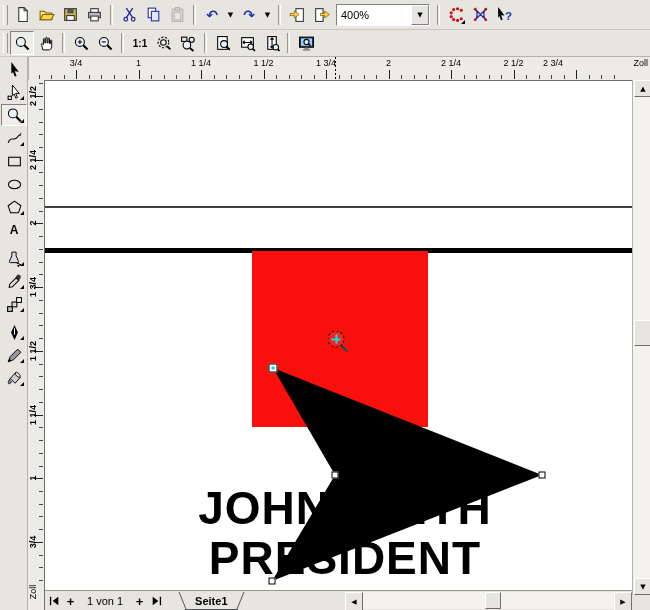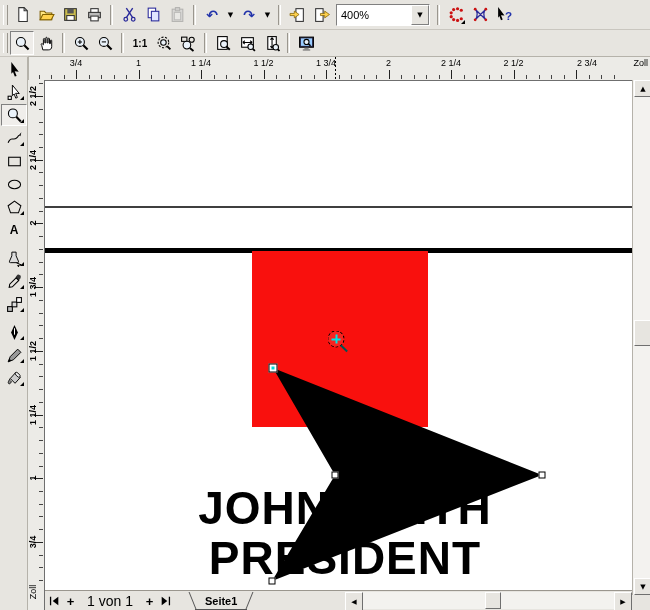--- a/index.html
+++ b/index.html
@@ -53,21 +53,21 @@
   
   .sbtn{background:#e7e5e0;border:1px solid;border-color:#fff #6f6f6f #6f6f6f #fff;display:flex;align-items:center;justify-content:center;font-size:7px;color:#000;font-family:"DejaVu Sans",sans-serif;}
   #v-scroll{position:absolute;left:632px;top:80px;width:18px;height:515px;background:#f3f2ef;border-left:1px solid #b5b2aa;}
   #v-scroll .sbtn{width:16px;height:15px;}
   #v-thumb{position:absolute;left:1px;top:240px;width:15px;height:24px;background:#e7e5e0;border:1px solid;border-color:#fff #6f6f6f #6f6f6f #fff;}
   #v-down{position:absolute;bottom:0;left:1px;}
   #corner{position:absolute;left:632px;top:595px;width:18px;height:15px;background:#e7e5e0;}
   
   #bottom-bar{position:absolute;left:45px;top:590px;width:587px;height:20px;background:#e7e5e0;border-top:1px solid #9a968e;display:flex;align-items:center;}
   .navbtn{width:17px;height:17px;display:flex;align-items:center;justify-content:center;}
-  #page-ind{font-size:14px;color:#000;margin:16px 8px;white-space:nowrap;}
+  #page-ind{font-size:11px;color:#000;margin:16px 8px;white-space:nowrap;}
   #page-tab{position:relative;height:19px;display:flex;align-items:center;padding:0 16px;margin-left:14px;font-size:11px;font-weight:bold;color:#000;}
   #page-tab::before,#page-tab::after{content:'';position:absolute;top:0;bottom:2px;width:1px;background:#555;}
   #page-tab::before{left:3px;transform:skewX(22deg);}
   #page-tab::after{right:3px;transform:skewX(-22deg);}
   #page-tab .tabline{position:absolute;left:6px;right:6px;bottom:1px;height:1px;background:#555;}
   #h-scroll{position:absolute;left:300px;top:1px;width:287px;height:17px;background:#f3f2ef;display:flex;}
   #h-scroll .sbtn{width:16px;height:17px;}
   #h-track{position:relative;flex:1;}
   #h-thumb{position:absolute;left:122px;top:0;width:14px;height:15px;background:#e7e5e0;border:1px solid;border-color:#fff #6f6f6f #6f6f6f #fff;}
   .plus{font-size:13px;font-weight:bold;color:#000;line-height:1;}
@@ -322,21 +322,21 @@
       <i class="htick" style="left: 572px;"></i>
       <i class="htick" style="left: 584.5px;"></i>
       <b class="hlab" style="left: 47px;">3/4</b>
       <b class="hlab" style="left: 109.5px;">1</b>
       <b class="hlab" style="left: 172px;">1 1/4</b>
       <b class="hlab" style="left: 234.5px;">1 1/2</b>
       <b class="hlab" style="left: 297px;">1 3/4</b>
       <b class="hlab" style="left: 359.5px;">2</b>
       <b class="hlab" style="left: 422px;">2 1/4</b>
       <b class="hlab" style="left: 484.5px;">2 1/2</b>
-      <b class="hlab" style="left: 558px;">2 3/4</b>
+      <b class="hlab" style="left: 524px;">2 3/4</b>
     </div>
   <span class="hlab runit" style="position:absolute;right:3px;top:1px;transform:none;left:auto;">Zoll</span>
   <div id="h-cursor-marker"></div>
 </div>
 
 <div id="toolbox">
   <div class="tool">
       <svg class="i" viewBox="0 0 16 16">
         <path d="M5 1l7 9-3.8-.4 1.8 4.4-1.7.7-1.7-4.3L5 12z" fill="#000"></path>
       </svg>

